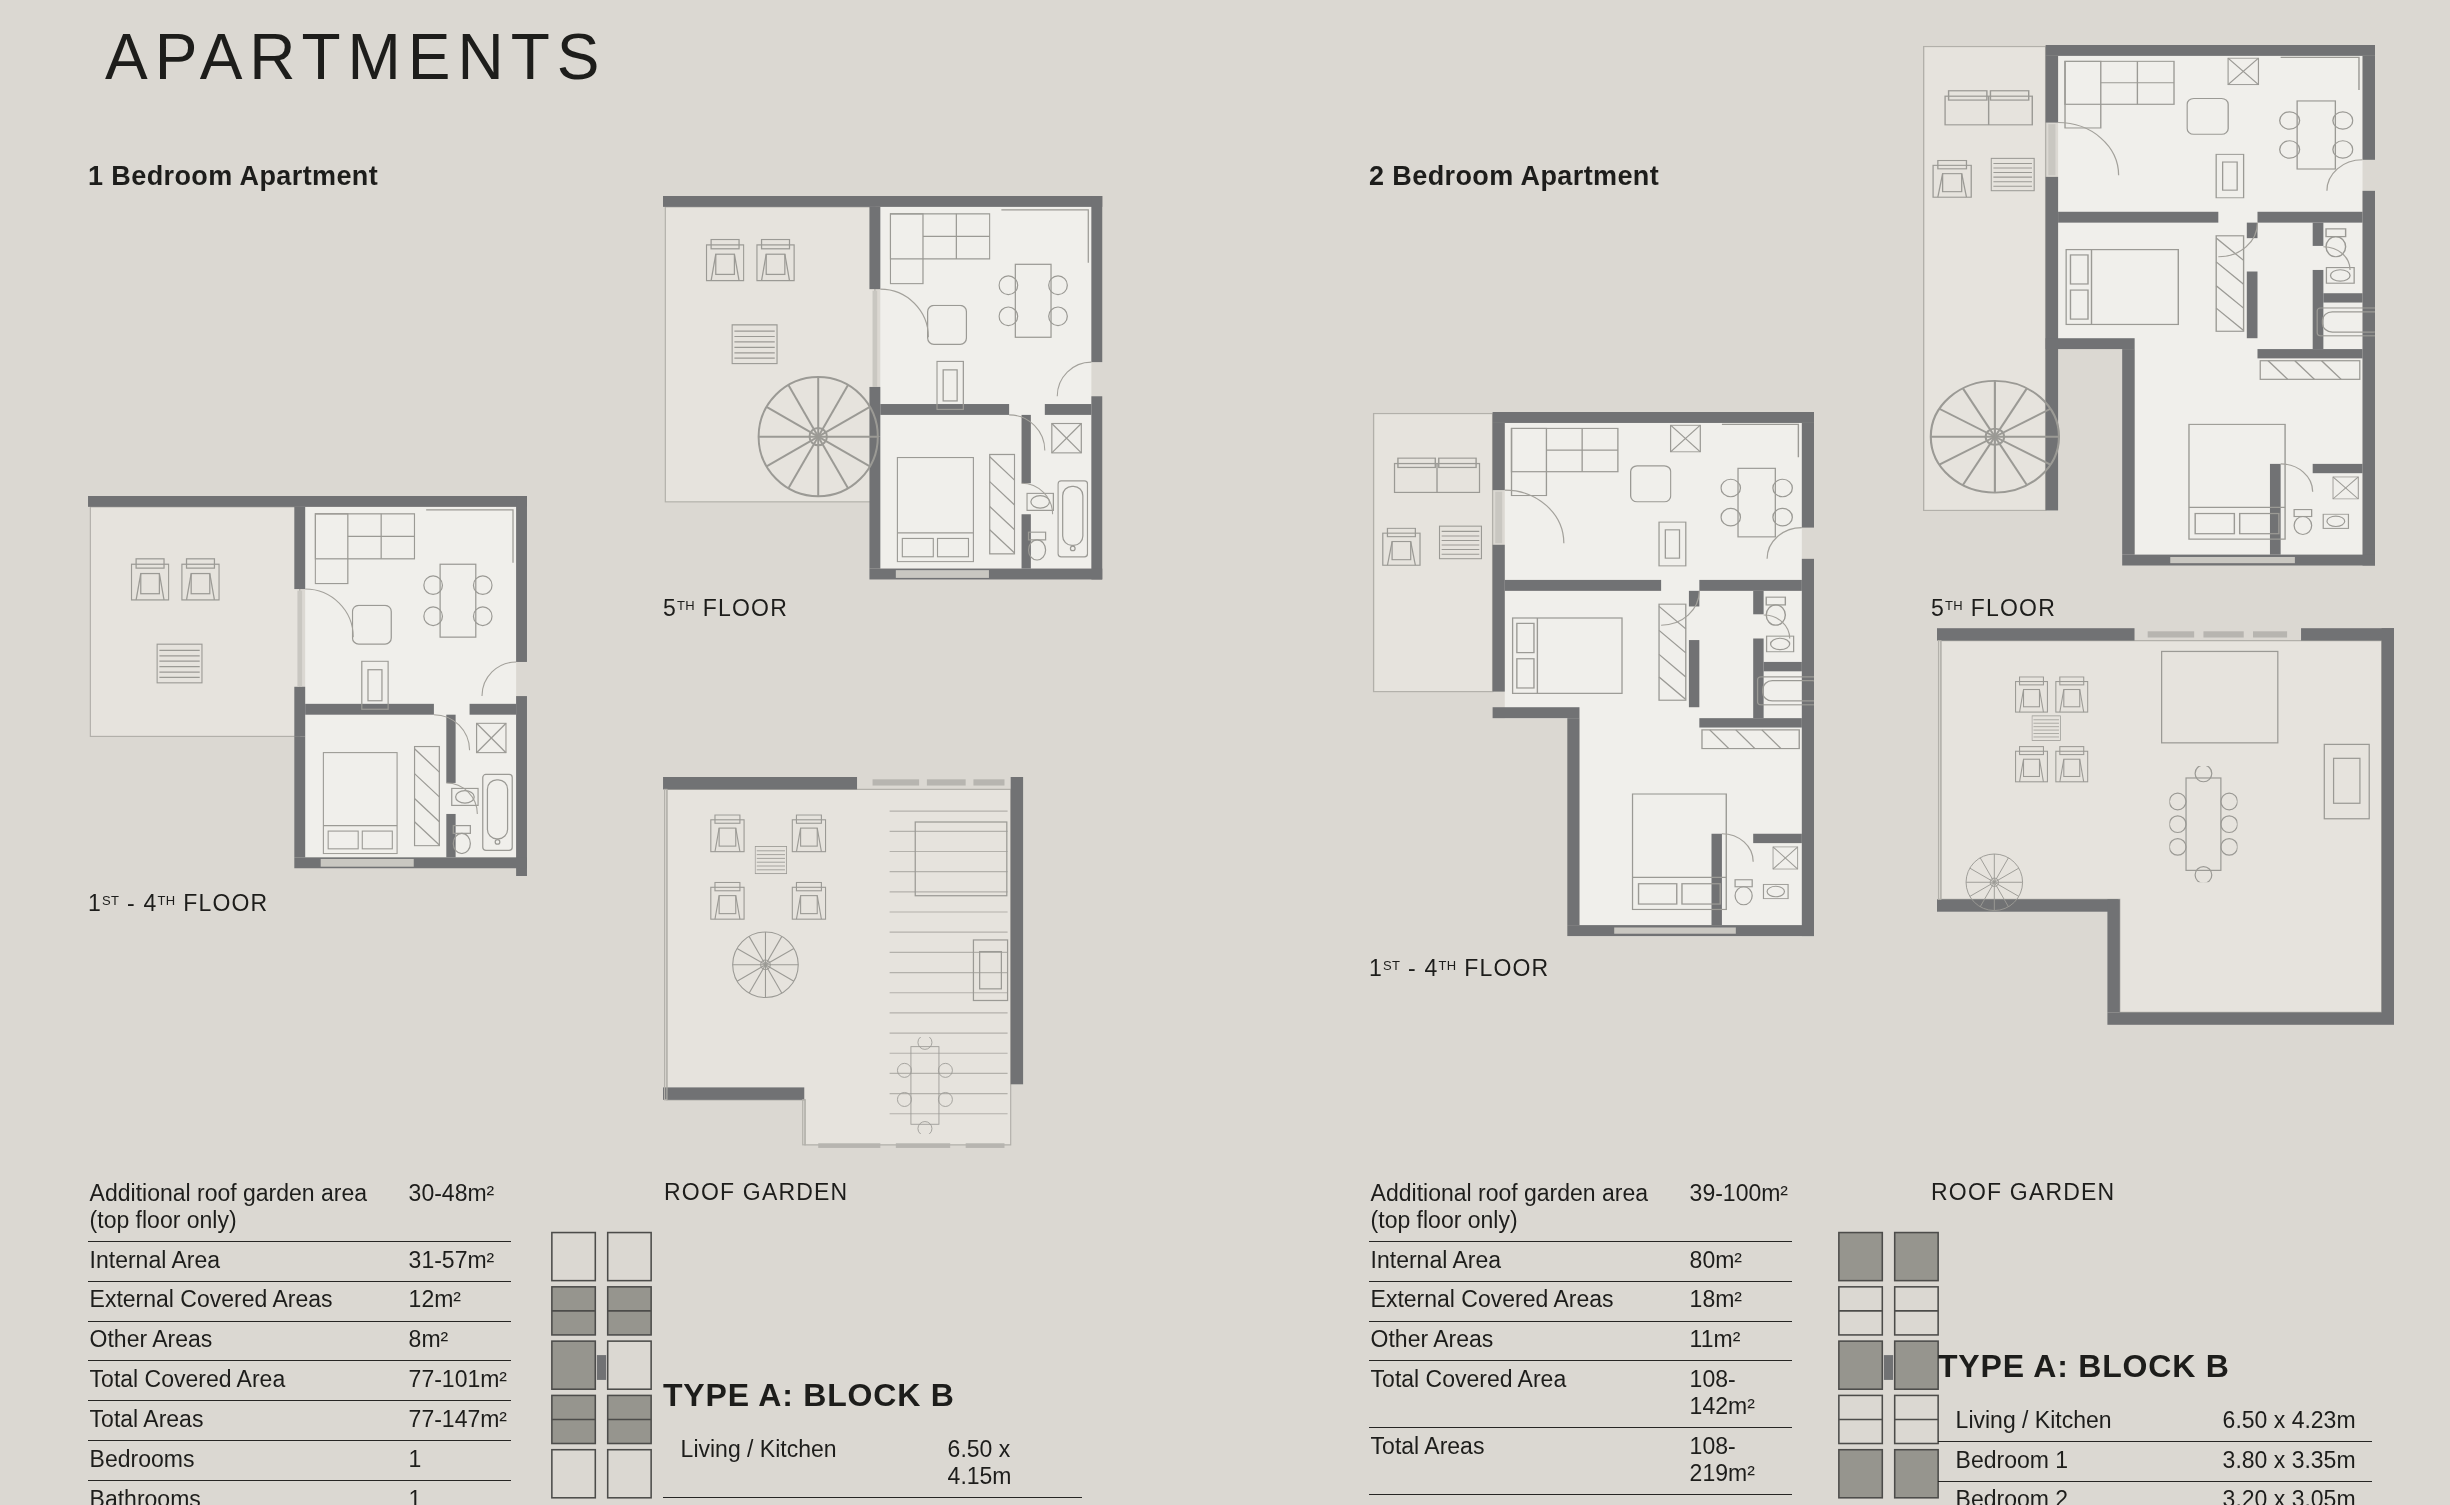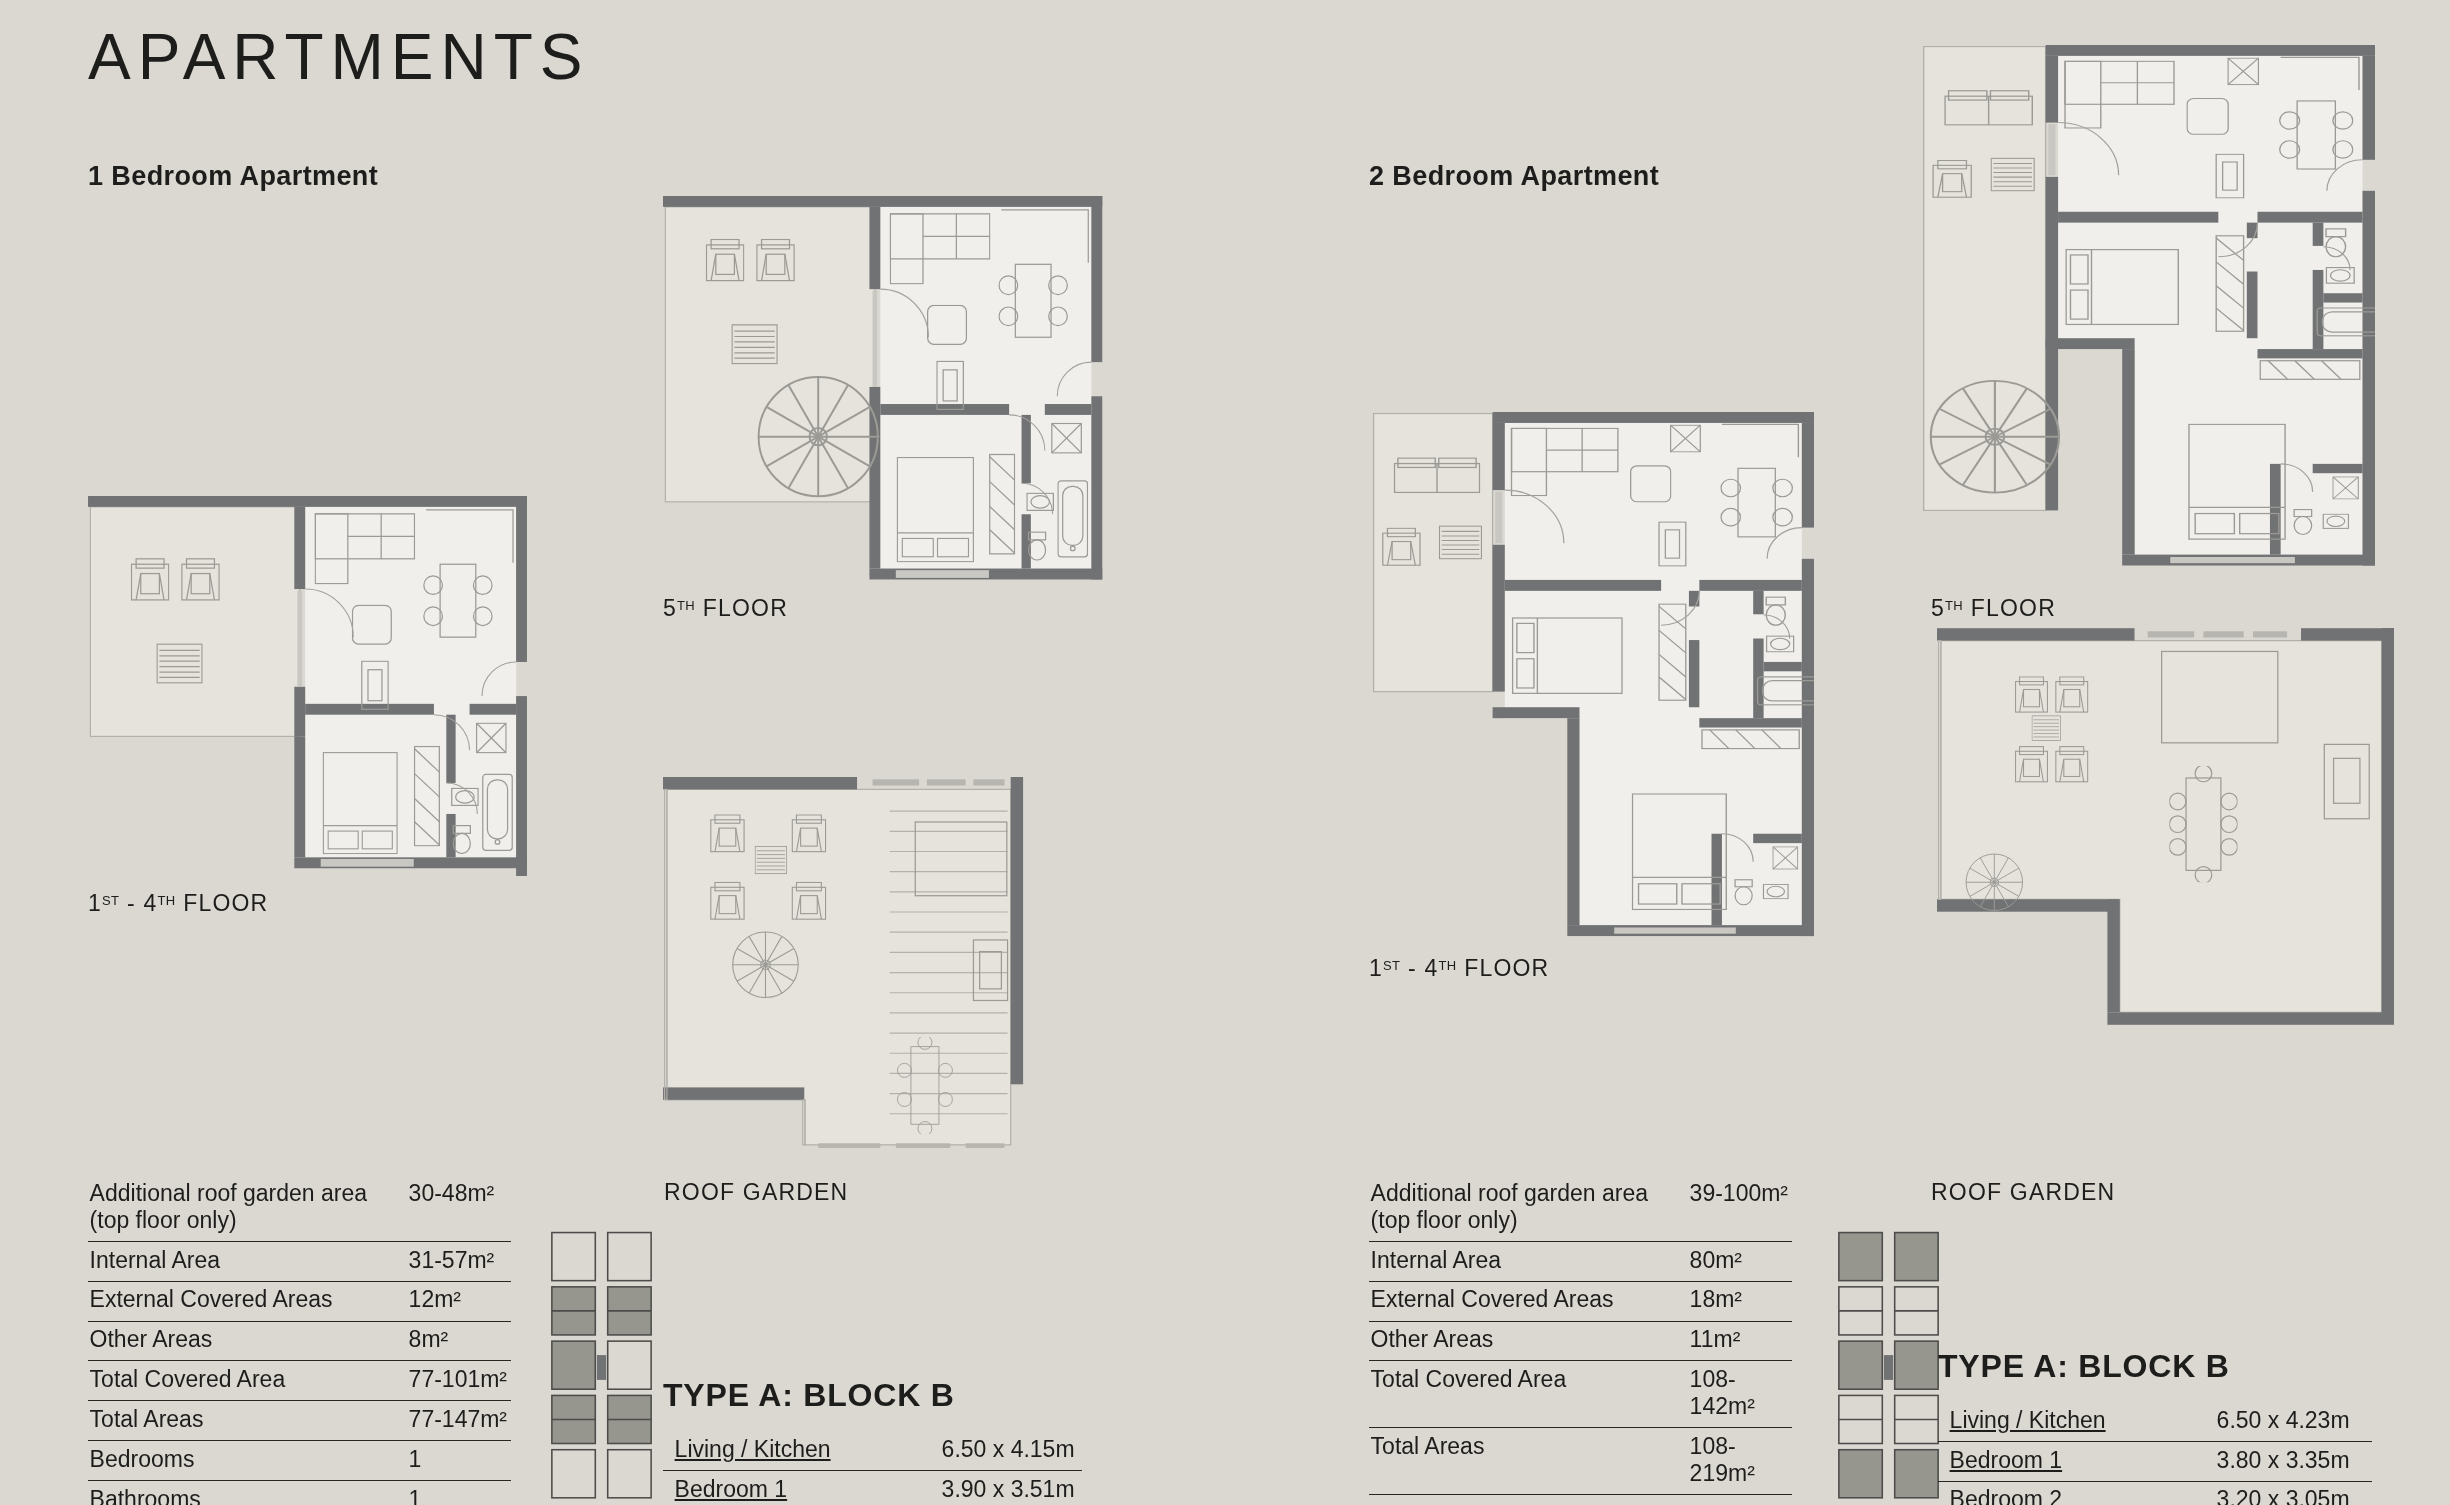--- a/index.html
+++ b/index.html
@@ -2,32 +2,32 @@
 <html style="font-size:12.4px"><head>
 <meta charset="utf-8">
 <style>
   html,body{margin:0;padding:0;}
   body{
     width:2450px;height:1506px;position:relative;overflow:hidden;
     background:#dbd8d2;color:#1d1d1b;
     font-family:"Liberation Sans",sans-serif;
   }
   .abs{position:absolute;}
-  .page-title{left:88px;top:20px;font-size:64px;font-weight:300;letter-spacing:7px;}
+  .page-title{left:105px;top:20px;font-size:64px;font-weight:300;letter-spacing:7px;}
   .sec-heading{font-size:27px;font-weight:bold;letter-spacing:0.4px;}
   .plan-label{font-size:23px;font-weight:normal;letter-spacing:1.2px;}
   .plan-label sup{font-size:13px;vertical-align:0.5em;letter-spacing:0.4px;}
   .datatable{width:423px;}
   .trow{display:flex;align-items:flex-start;border-bottom:1.6px solid #262624;
         padding:4.7px 1.6px 7px 1.6px;font-size:23px;line-height:1.18;}
   .tlabel{width:319px;}
   .tlabel .l2{display:block;}
   .tvalue{flex:1;}
   .typetable{width:419px;}
-  .typetable .tlabel{width:267px;padding-left:10px;text-decoration:underline;}
+  .typetable .tlabel{width:267px;padding-left:16px;}
   .type-title{font-size:32px;font-weight:bold;letter-spacing:0.8px;margin:0 0 17px 0;}
   
   svg.plan{position:absolute;}
   .wall rect{fill:#717274;}
   .terrace{fill:#e6e3dd;stroke:#b2b0aa;stroke-width:1.5;}
   .floor{fill:#f0efeb;}
   .glass{fill:#c9c7c1;}
   .furn use,.furn path,.furn rect{stroke:#9b9a95;fill:none;stroke-width:1.6;}
   .arc path{stroke:#a3a19b;fill:none;stroke-width:1.4;}
   .thin line,.thin rect{stroke:#b3b1ab;stroke-width:1.5;fill:none;}

